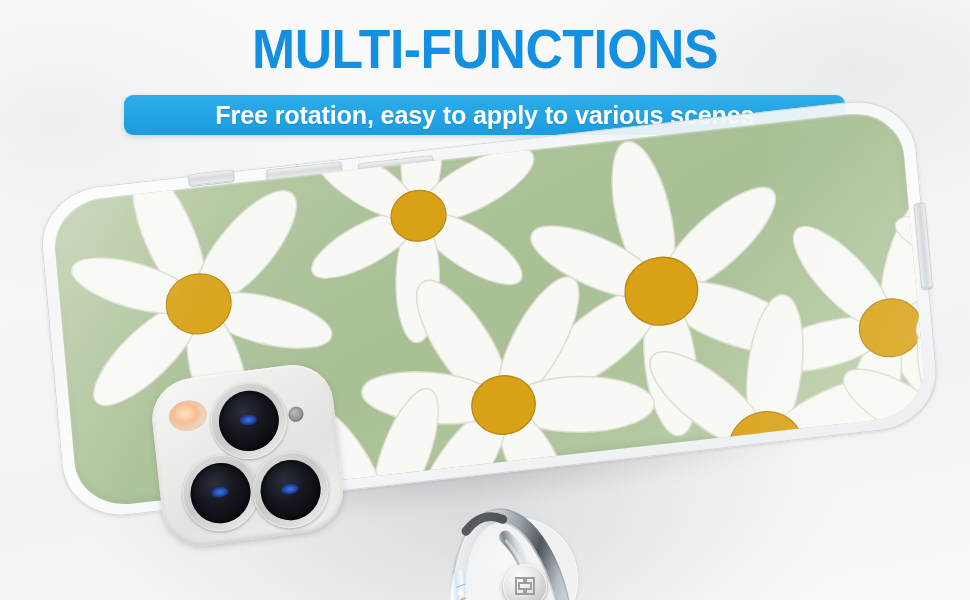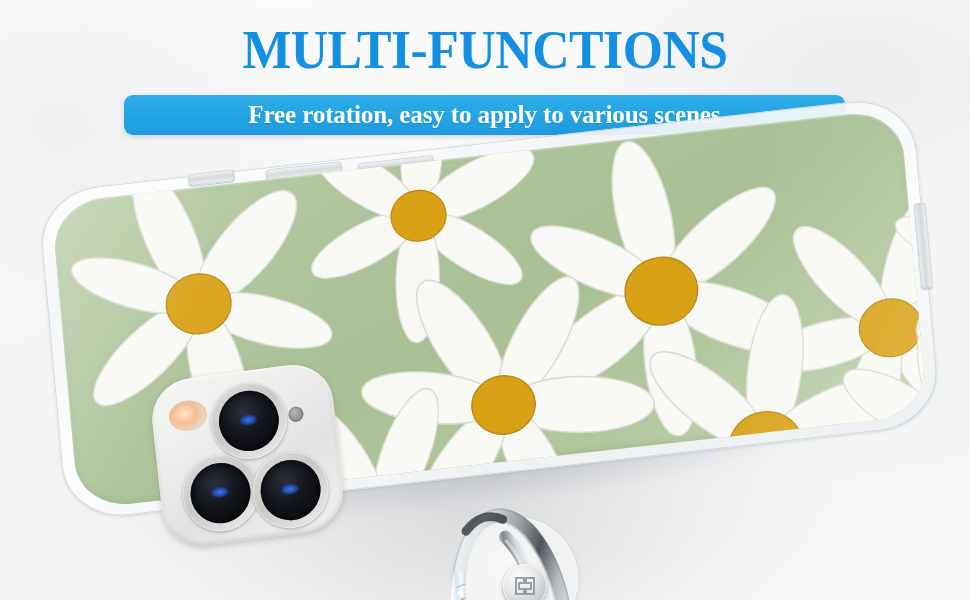--- a/index.html
+++ b/index.html
@@ -6,21 +6,21 @@
   * { margin:0; padding:0; box-sizing:border-box; }
   html,body { width:970px; height:600px; overflow:hidden; }
   body {
     font-family:"Liberation Sans", sans-serif;
     background:
       radial-gradient(ellipse 520px 300px at 48% 86%, rgba(198,200,203,0.55) 0%, rgba(214,216,219,0.25) 45%, rgba(255,255,255,0) 72%),
       radial-gradient(ellipse 420px 230px at 88% 12%, rgba(222,224,227,0.5) 0%, rgba(255,255,255,0) 70%),
       radial-gradient(ellipse 380px 260px at 6% 20%, rgba(226,228,231,0.45) 0%, rgba(255,255,255,0) 70%),
       linear-gradient(170deg, #fbfbfc 0%, #f6f6f7 40%, #f1f2f3 68%, #fafafb 100%);
   }
-  #stage { position:relative; width:880px; height:600px;font-family:Liberation Serif, serif; }
+  #stage { position:relative; width:880px; height:600px; }
 
   
   .headline {
     position:absolute; left:0; top:22px; width:970px; text-align:center;
     font-size:55px; font-weight:bold; letter-spacing:-0.5px;
     color:#1390e2; line-height:1.0;
     transform:scaleX(0.94); transform-origin:center top;
     white-space:nowrap;
   }
   .subbanner {

